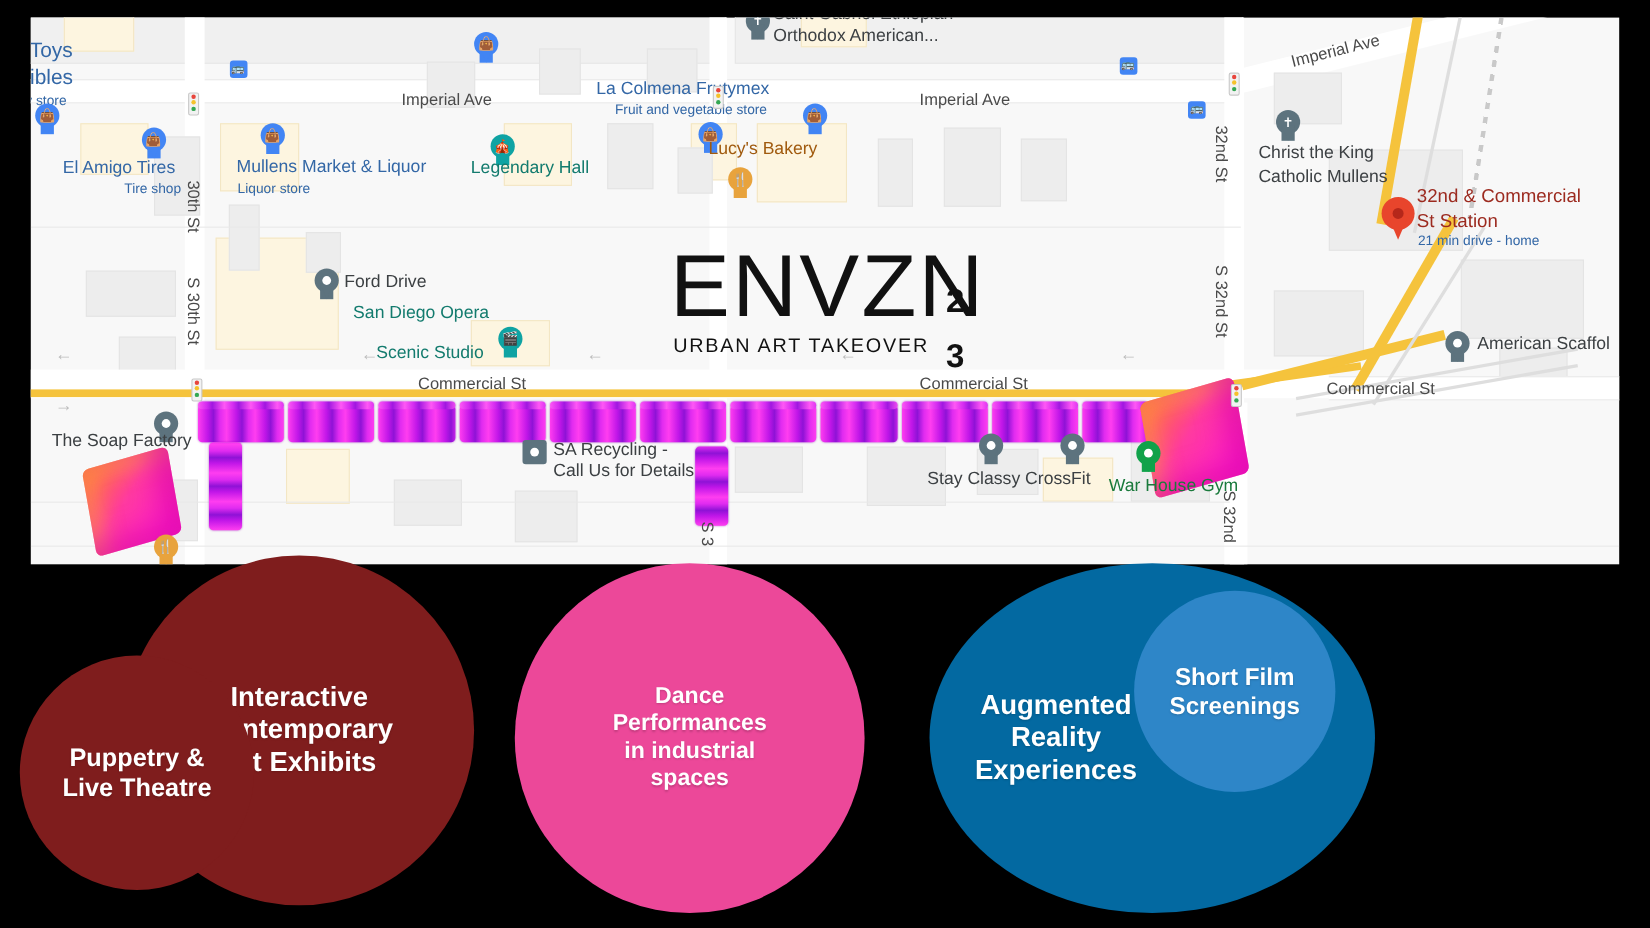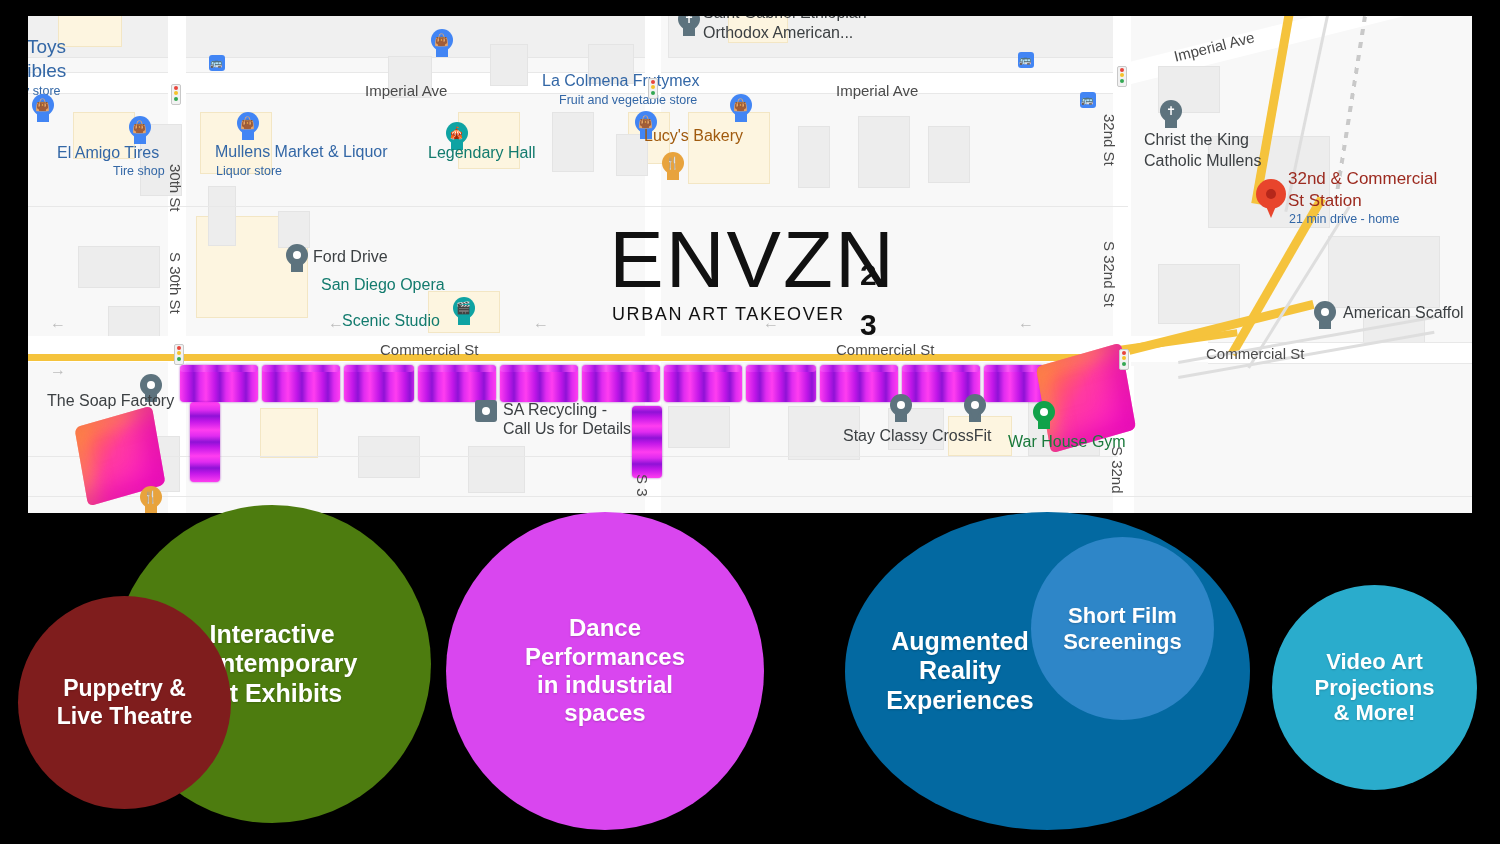--- a/index.html
+++ b/index.html
@@ -383,29 +383,29 @@
 
   </div>
 
   <div id="logo">
     <div class="word">ENVZN</div>
     <div class="tag">URBAN ART TAKEOVER</div>
     <div class="yr">2</div>
     <div class="yr" style="top:78px;">3</div>
   </div>
 
-  <div class="bubble" style="left:113px;top:505px;width:318px;height:318px;background:#4d7c0f;font-size:25px;z-index:2;">
+  <div class="bubble" style="left:113px;top:505px;width:318px;height:318px;background:#7f1d1d;font-size:25px;z-index:2;">
     <span>
       <span>Interactive</span>
       <span>Contemporary</span>
       <span>Art Exhibits</span>
     </span>
   </div>
 
-  <div class="bubble" style="left:446px;top:512px;width:318px;height:318px;background:#d946ef;font-size:24px;z-index:2;">
+  <div class="bubble" style="left:468px;top:512px;width:318px;height:318px;background:#ec4899;font-size:21px;z-index:2;">
     <span>
       <span>Dance</span>
       <span>Performances</span>
       <span>in industrial</span>
       <span>spaces</span>
     </span>
   </div>
 
   <div class="bubble" style="left:845px;top:512px;width:405px;height:318px;background:#0369a1;font-size:25px;z-index:2;
               justify-content:flex-start;padding-left:22px;box-sizing:border-box;">
@@ -424,21 +424,14 @@
   </div>
 
 
   <div class="bubble" style="left:1031px;top:537px;width:183px;height:183px;background:#2e86c8;font-size:22px;z-index:4;">
     <span>
       <span>Short Film</span>
       <span>Screenings</span>
     </span>
   </div>
 
-  <div class="bubble" style="left:1272px;top:585px;width:205px;height:205px;background:#2aaccc;font-size:22px;z-index:3;">
-    <span>
-      <span>Video Art</span>
-      <span>Projections</span>
-      <span>&amp; More!</span>
-    </span>
-  </div>
 
 </div>
 
 </body></html>

